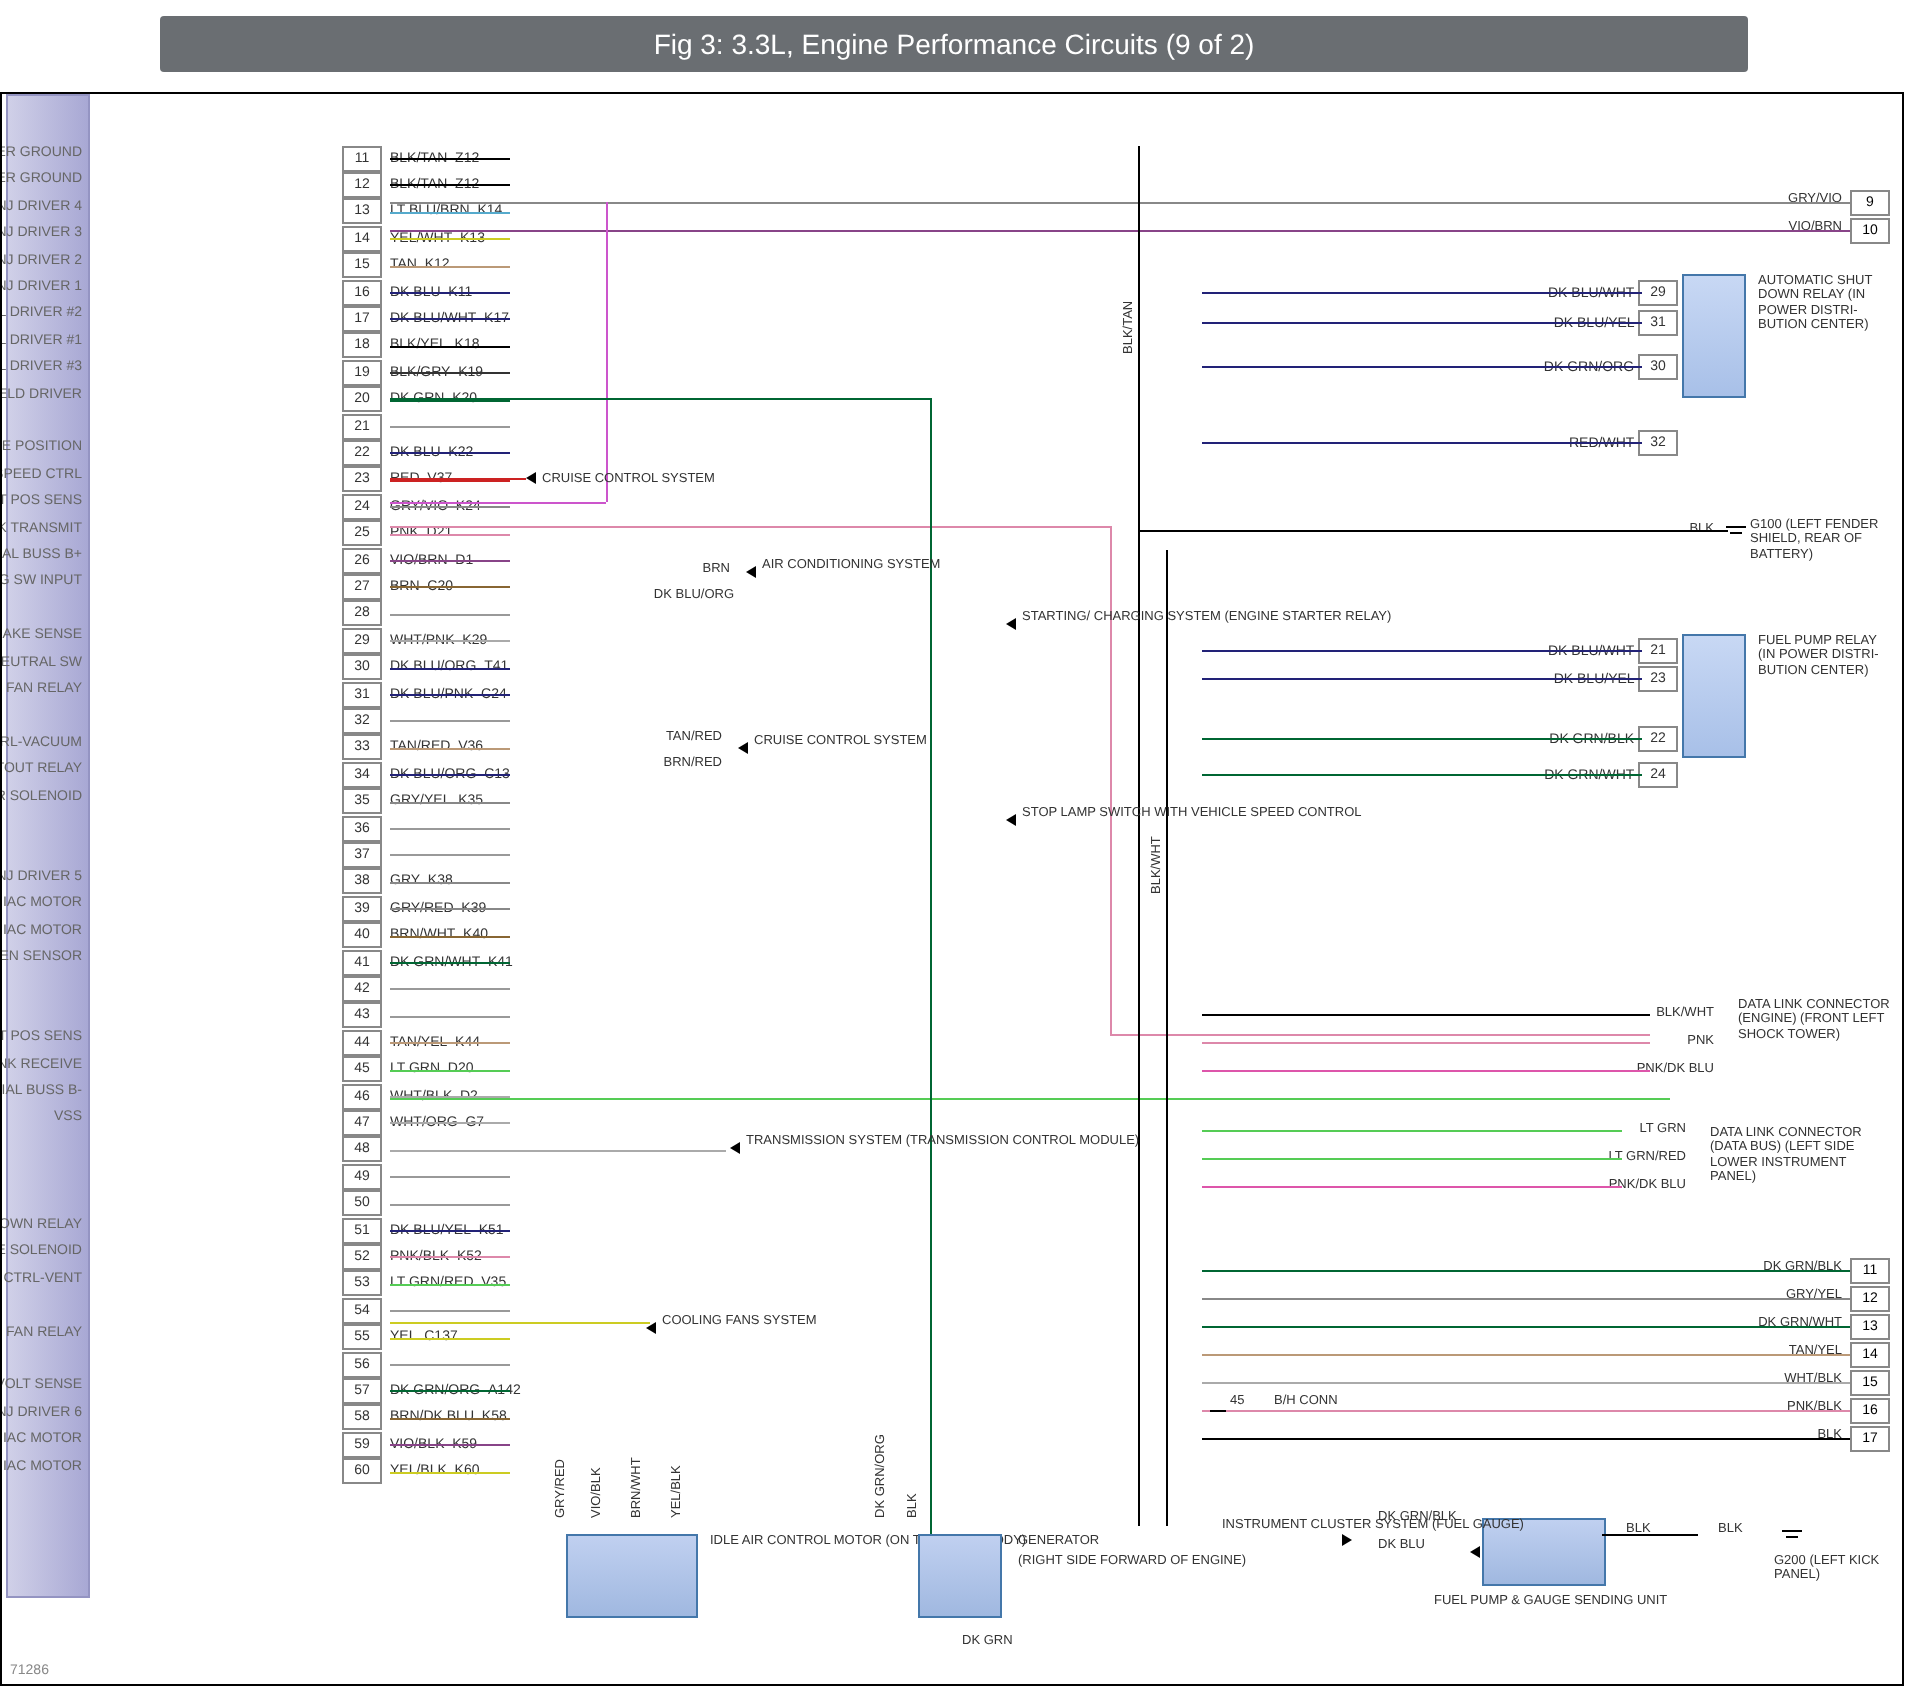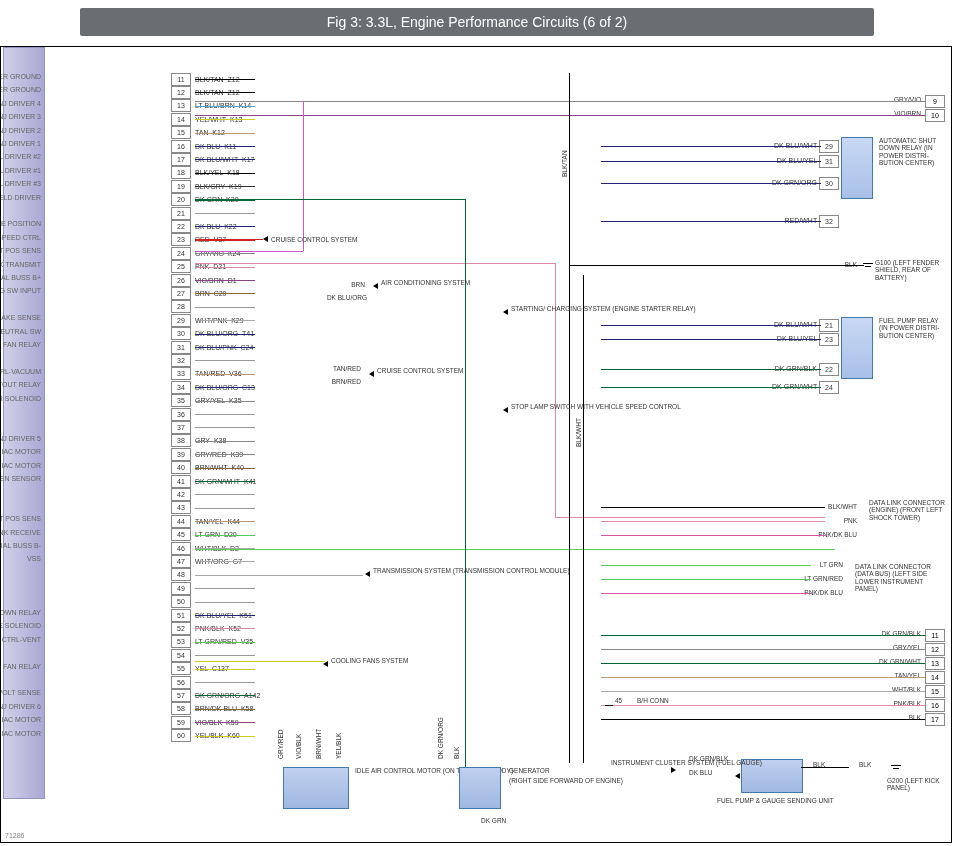--- a/index.html
+++ b/index.html
@@ -21,21 +21,21 @@
   .right-out { position:absolute; font-size:7px; right:6px; width:18px; height:11px; border:1px solid #888; text-align:center; line-height:11px;}
   .doc-id { position:absolute; left:4px; bottom:3px; font-size:7px; color:#888;}
   .gnd { position:absolute; width:10px; height:10px;}
   .gnd:before,.gnd:after{content:'';position:absolute;background:#000;}
   .gnd:before{left:0;top:0;width:10px;height:1px;}
   .gnd:after{left:2px;top:3px;width:6px;height:1px;box-shadow:1px 3px 0 -1px #000;}
 </style>
 </head>
 <body>
 
-<div class="title-bar">Fig 3: 3.3L, Engine Performance Circuits (6 of 2)</div>
+<div class="title-bar">Fig 3: 3.3L, Engine Performance Circuits (9 of 2)</div>
 
 <div class="diagram">
   <div class="pcm-block"></div>
   <div id="pin-rows">
       <div class="pin-row" style="top: 26px;">
         <div class="label">POWER GROUND</div>
         <div class="pin-box">11</div>
         <div class="wire-text">BLK/TAN&nbsp;&nbsp;Z12</div>
       </div>
       <div class="hline" style="left: 194px; top: 32px; width: 60px; background: rgb(0, 0, 0);"></div>

